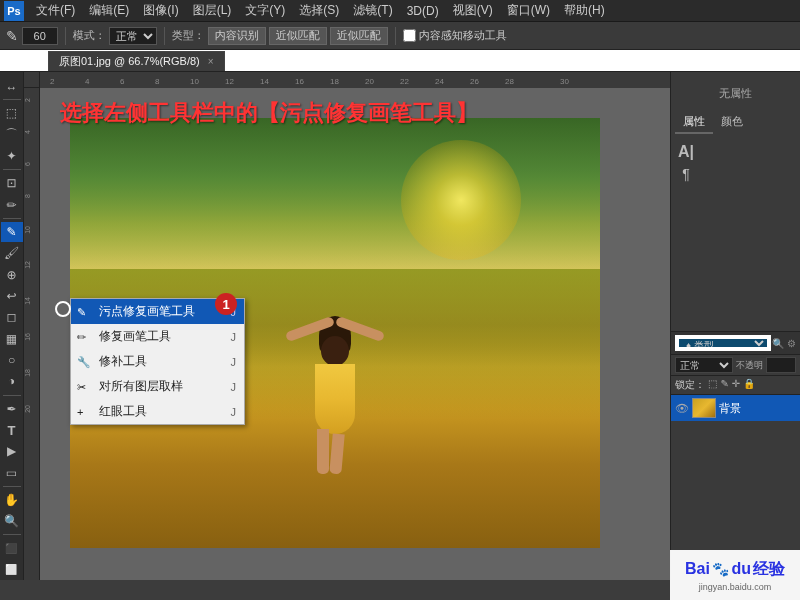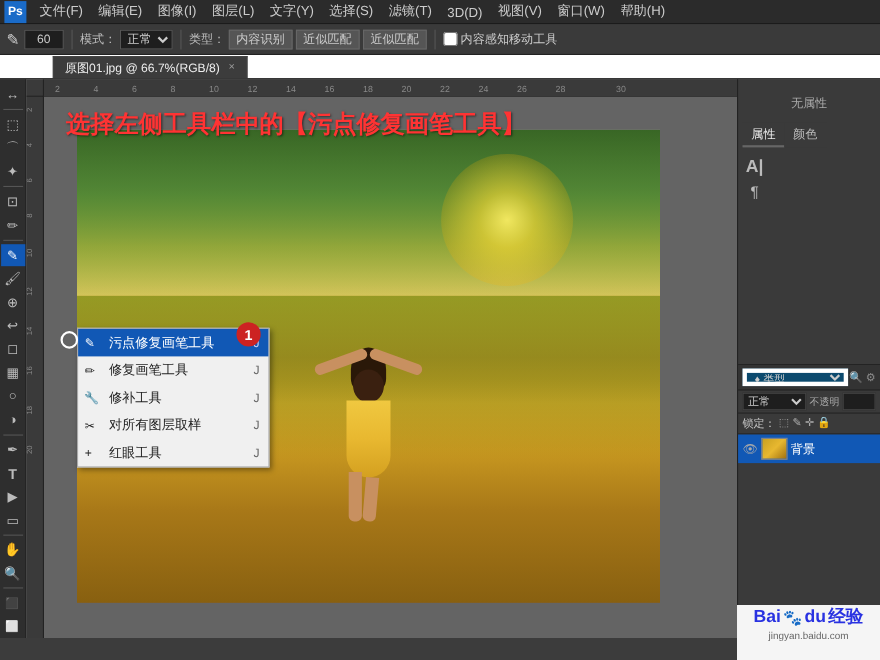--- a/index.html
+++ b/index.html
@@ -104,21 +104,21 @@
     #layers-controls { display: flex; align-items: center; padding: 2px 4px; gap: 3px; border-bottom: 1px solid #222; }
     .layer-control-select { background: #1e1e1e; border: 1px solid #444; color: #ccc; height: 16px; font-size: 10px; flex: 1; }
     .layer-control-num { background: #1e1e1e; border: 1px solid #444; color: #ccc; height: 16px; font-size: 10px; width: 30px; text-align: center; }
     #layer-lock-row { display: flex; align-items: flex-start; padding: 2px 4px; font-size: 10px; gap: 3px; border-bottom: 1px solid #222; }
     #layer-item { display: flex; align-items: center; padding: 3px 4px; gap: 3px; background: #1158b5; }
     .layer-eye { color: #aaa; font-size: 11px; cursor: pointer; }
     .layer-thumb { width: 24px; height: 20px; background: linear-gradient(135deg, #c8a020, #e8b830, #a07010); border: 1px solid #888; flex-shrink: 0; }
     .layer-name { font-size: 11px; color: #fff; flex: 1; }
 
     
-    #baidu-watermark { position: absolute; bottom: 0; right: 0; width: 130px; height: 50px; background: rgba(255,255,255,0.95); display: flex; flex-direction: column; align-items: center; justify-content: flex-start; z-index: 200; }
+    #baidu-watermark { position: absolute; bottom: 0; right: 0; width: 130px; height: 50px; background: rgba(255,255,255,0.95); display: flex; flex-direction: column; align-items: center; justify-content: center; z-index: 200; }
     .baidu-logo { font-size: 16px; font-weight: bold; color: #2932e1; display: flex; align-items: center; gap: 2px; }
     .baidu-sub { font-size: 9px; color: #666; margin-top: 2px; }
 
     
     .ruler-top-content { display: flex; height: 16px; width: 100%; position: relative; background: #3a3a3a; }
 
     
     #ruler-corner { position: absolute; top: 0; left: 0; width: 16px; height: 16px; background: #3a3a3a; border-right: 1px solid #222; border-bottom: 1px solid #222; z-index: 5; }
   </style>
 </head>

